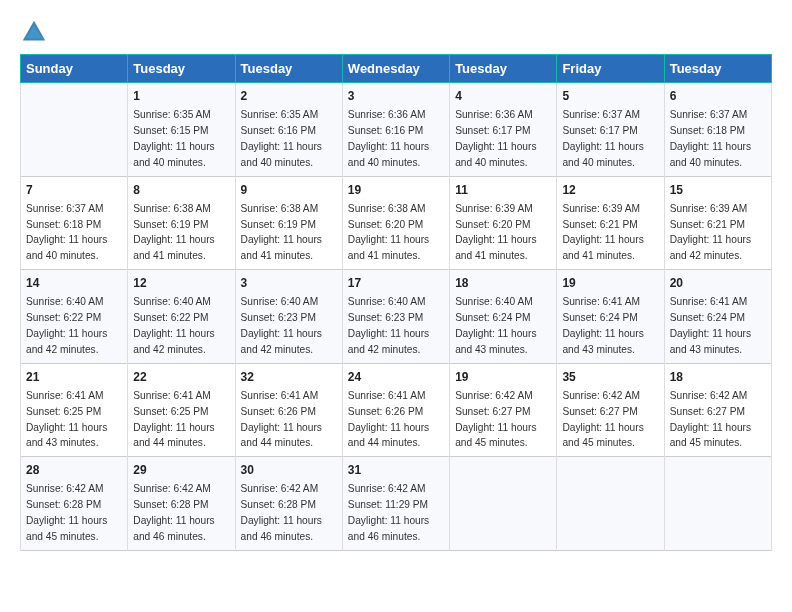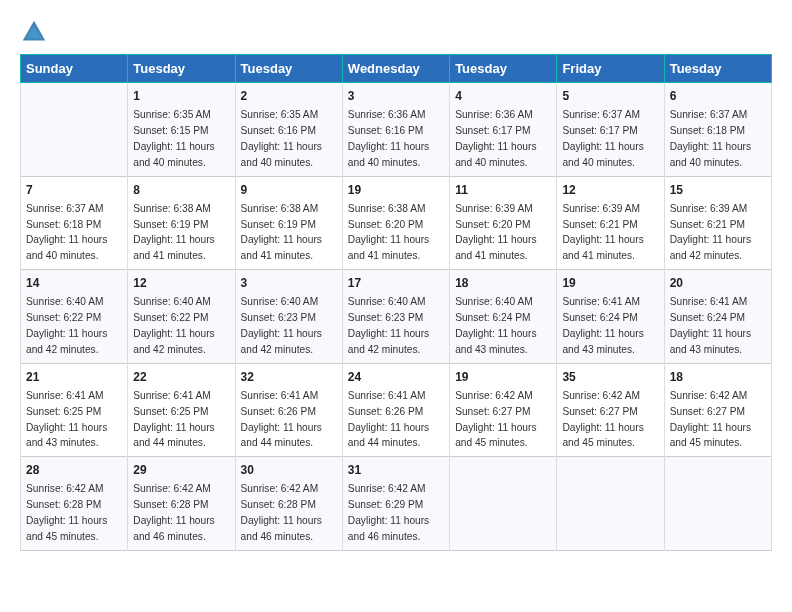--- a/index.html
+++ b/index.html
@@ -172,20 +172,20 @@
           <td><span class="day-number">32</span><span class="cell-content">Sunrise: 6:41 AM</span><br><span class="cell-content">Sunset: 6:26 PM</span><br><span class="cell-content">Daylight: 11 hours and 44 minutes.</span></td>
           <td><span class="day-number">24</span><span class="cell-content">Sunrise: 6:41 AM</span><br><span class="cell-content">Sunset: 6:26 PM</span><br><span class="cell-content">Daylight: 11 hours and 44 minutes.</span></td>
           <td><span class="day-number">19</span><span class="cell-content">Sunrise: 6:42 AM</span><br><span class="cell-content">Sunset: 6:27 PM</span><br><span class="cell-content">Daylight: 11 hours and 45 minutes.</span></td>
           <td><span class="day-number">35</span><span class="cell-content">Sunrise: 6:42 AM</span><br><span class="cell-content">Sunset: 6:27 PM</span><br><span class="cell-content">Daylight: 11 hours and 45 minutes.</span></td>
           <td><span class="day-number">18</span><span class="cell-content">Sunrise: 6:42 AM</span><br><span class="cell-content">Sunset: 6:27 PM</span><br><span class="cell-content">Daylight: 11 hours and 45 minutes.</span></td>
         </tr>
         <tr>
           <td><span class="day-number">28</span><span class="cell-content">Sunrise: 6:42 AM</span><br><span class="cell-content">Sunset: 6:28 PM</span><br><span class="cell-content">Daylight: 11 hours and 45 minutes.</span></td>
           <td><span class="day-number">29</span><span class="cell-content">Sunrise: 6:42 AM</span><br><span class="cell-content">Sunset: 6:28 PM</span><br><span class="cell-content">Daylight: 11 hours and 46 minutes.</span></td>
           <td><span class="day-number">30</span><span class="cell-content">Sunrise: 6:42 AM</span><br><span class="cell-content">Sunset: 6:28 PM</span><br><span class="cell-content">Daylight: 11 hours and 46 minutes.</span></td>
-          <td><span class="day-number">31</span><span class="cell-content">Sunrise: 6:42 AM</span><br><span class="cell-content">Sunset: 6:29 PM</span><br><span class="cell-content">Daylight: 11 hours and 46 minutes.</span></td>
+          <td><span class="day-number">31</span><span class="cell-content">Sunrise: 6:42 AM</span><br><span class="cell-content">Sunset: 11:29 PM</span><br><span class="cell-content">Daylight: 11 hours and 46 minutes.</span></td>
           <td></td>
           <td></td>
           <td></td>
         </tr>
       </tbody>
   </table>
 </div>
 
 </body></html>

